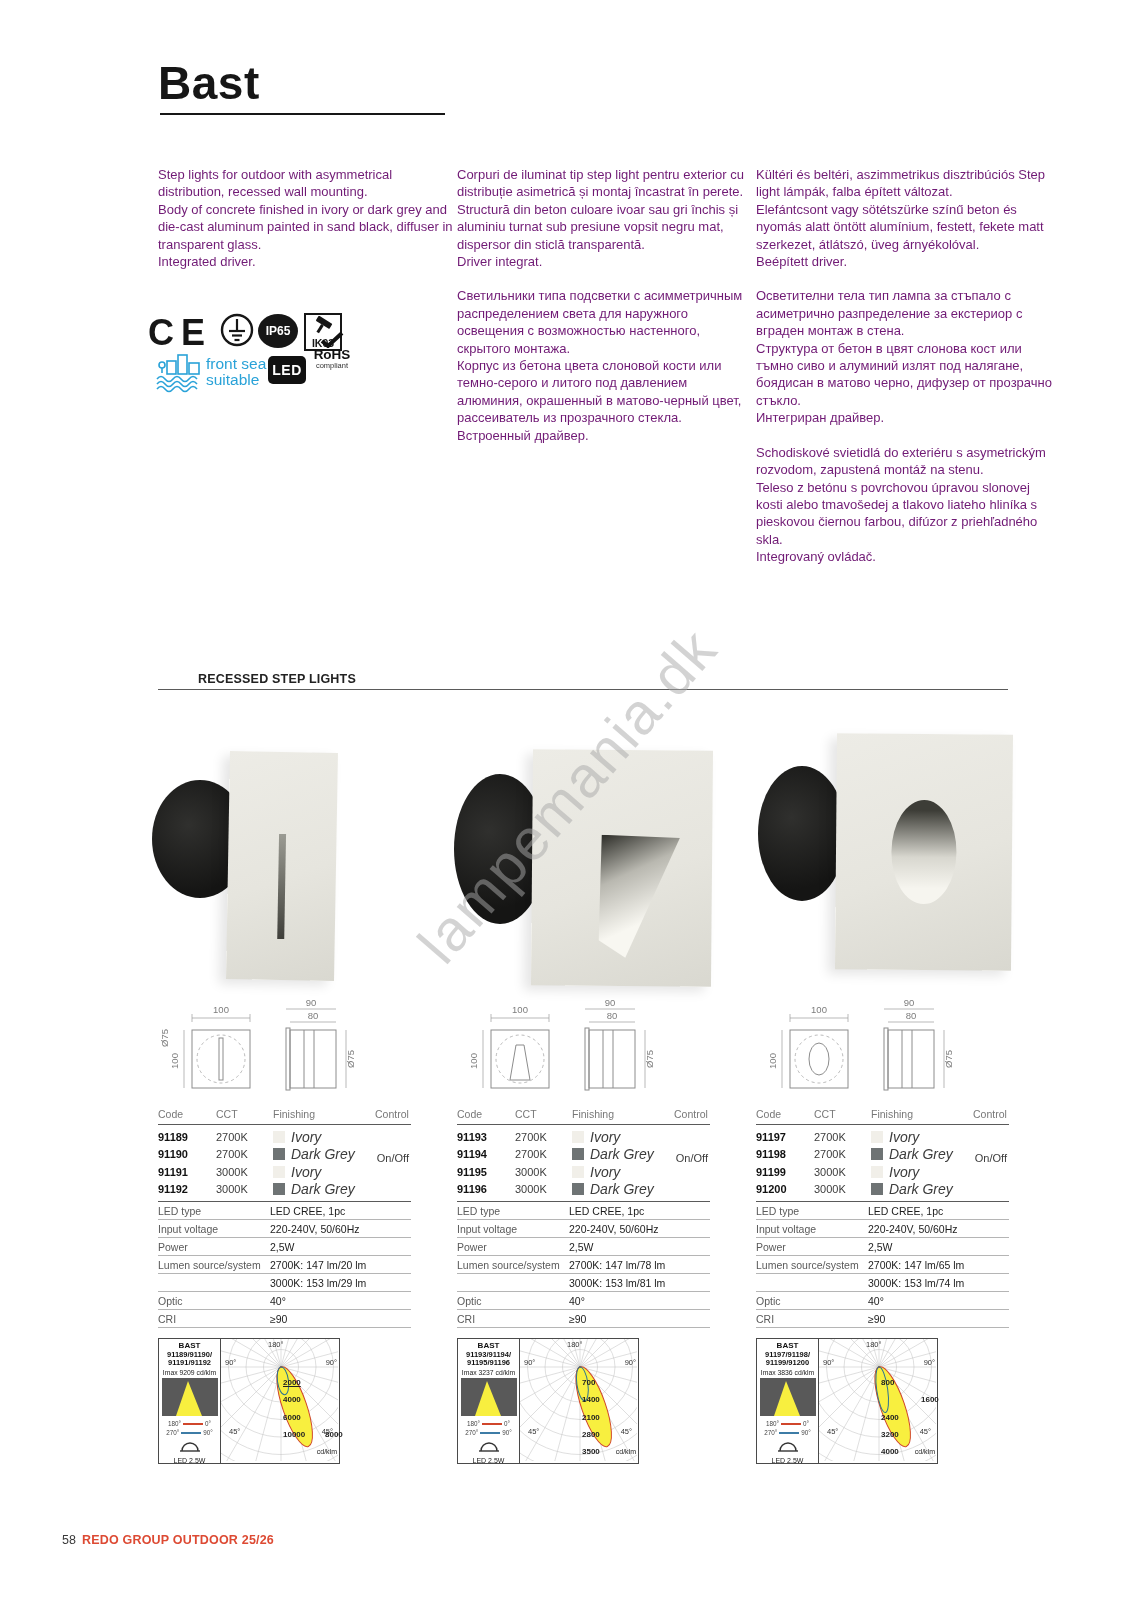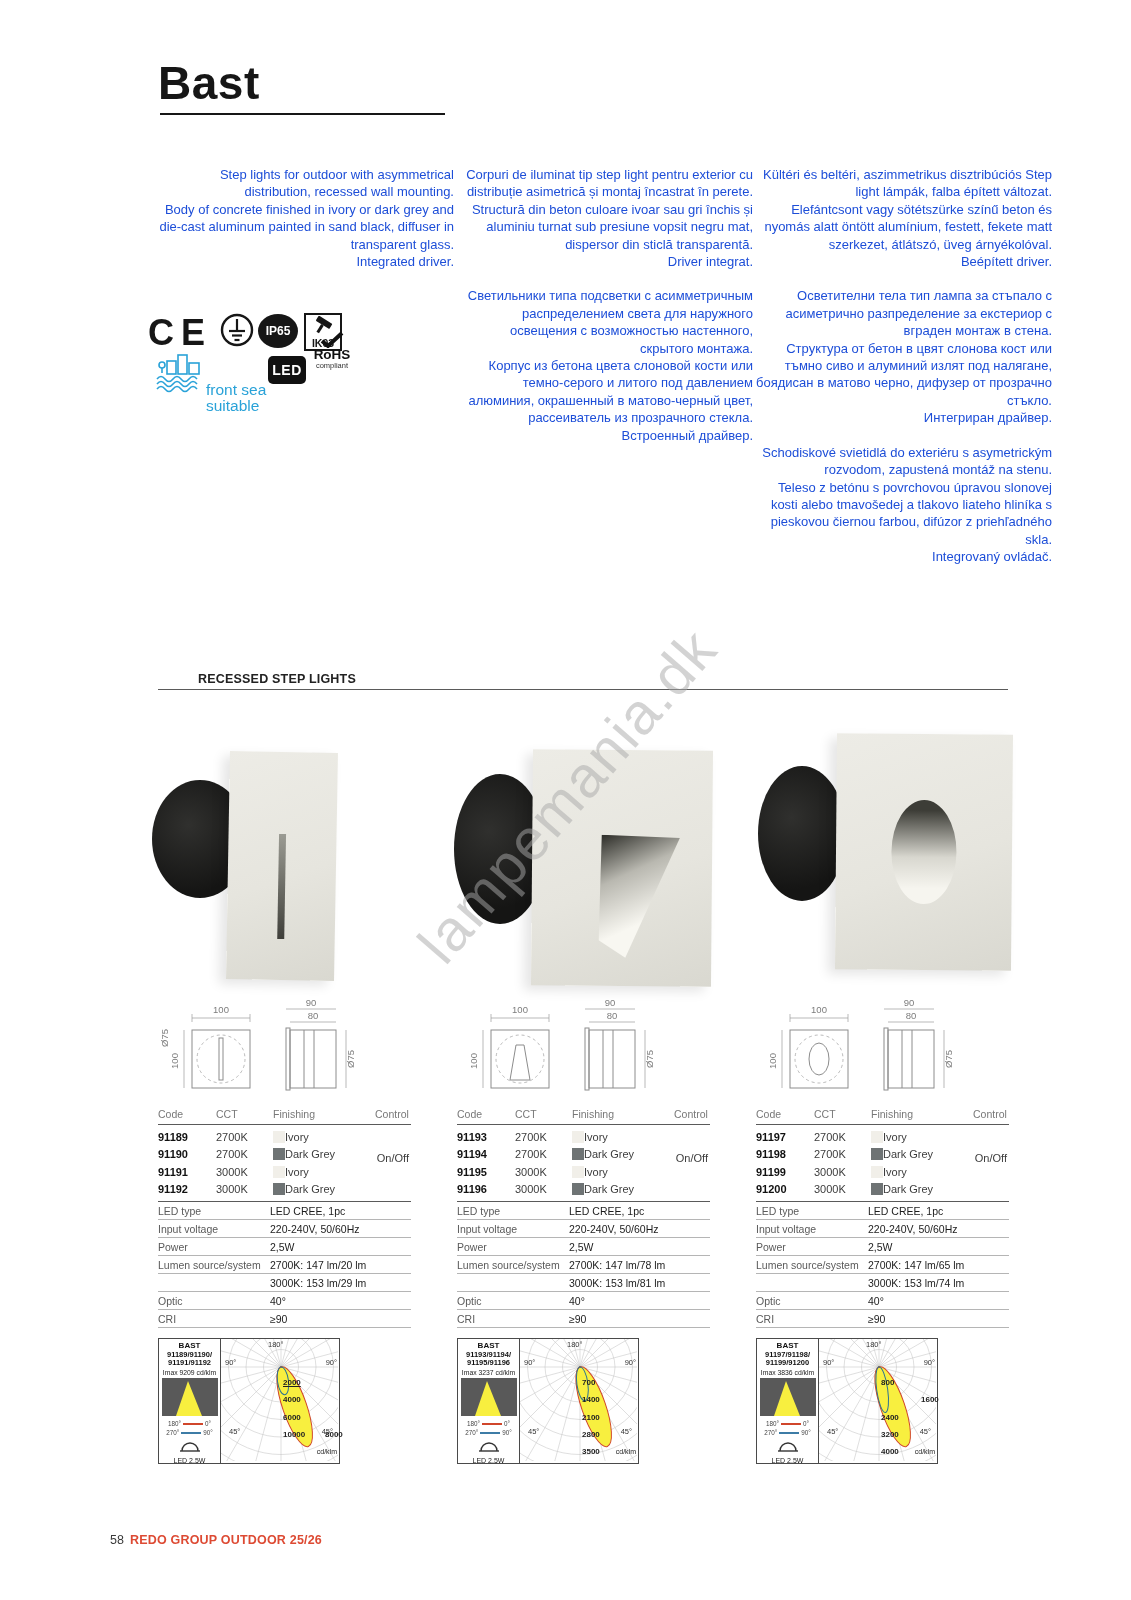--- a/index.html
+++ b/index.html
@@ -4,34 +4,34 @@
 <style>
   html,body{margin:0;padding:0;background:#fff;}
   .page{position:relative;width:1131px;height:1600px;background:#ffffff;
         font-family:"Liberation Sans",sans-serif;color:#3d3d3c;overflow:hidden;}
 
   
   .title{position:absolute;left:158px;top:56px;font-size:46px;font-weight:bold;color:#161616;letter-spacing:.5px;}
   .title-rule{position:absolute;left:160px;top:113px;width:285px;height:2px;background:#161616;}
 
   
-  .desc{position:absolute;top:166px;width:296px;font-size:13px;line-height:1.34;color:#1d4ed8;text-align:right;}
+  .desc{position:absolute;top:166px;width:296px;font-size:13px;line-height:1.34;color:#701a75;}
   .desc p{margin:0 0 17px 0;white-space:pre-line;}
   .c1{left:158px;} .c2{left:457px;} .c3{left:756px;}
 
   
   .ic{position:absolute;display:flex;align-items:center;justify-content:center;}
   .ic-ce{left:148px;top:312px;font-size:36px;font-weight:bold;color:#161616;letter-spacing:7px;}
   .ic-earth{left:220px;top:313px;}
   .ic-ip65{left:258px;top:314px;width:40px;height:34px;background:#161616;border-radius:50%;
            color:#fff;font-weight:bold;font-size:12px;}
   .ic-ik03{left:304px;top:313px;width:34px;height:34px;border:2px solid #161616;position:absolute;}
   .ik-label{position:absolute;bottom:0px;left:0;right:0;text-align:center;font-size:10.5px;font-weight:bold;color:#161616;}
   .ic-sea{left:156px;top:352px;}
-  .sea-text{position:absolute;left:206px;top:356px;font-size:15.5px;line-height:1.05;color:#29a2d8;white-space:pre-line;margin-top:26px;}
+  .sea-text{position:absolute;left:206px;top:356px;font-size:15.5px;line-height:1.05;color:#29a2d8;white-space:pre-line;}
   .ic-led{left:268px;top:356px;width:38px;height:28px;background:#111;border-radius:5px;color:#fff;
           font-weight:bold;font-size:14px;letter-spacing:.5px;}
   .ic-rohs{left:308px;top:332px;width:48px;text-align:center;position:absolute;}
   .rohs-word{font-size:13.5px;font-weight:bold;color:#111;line-height:1;}
   .rohs-sub{font-size:7.5px;color:#333;line-height:1;}
 
   
   .section-h{position:absolute;left:158px;top:672px;font-size:12.5px;font-weight:bold;color:#222;letter-spacing:.2px;padding-left:40px;}
   .section-rule{position:absolute;left:158px;top:689px;width:850px;height:1px;background:#5a5a5a;}
 
@@ -70,21 +70,21 @@
 
   
   .table{position:absolute;width:253px;font-size:10.5px;}
   .t1{left:158px;top:1106px;} .t2{left:457px;top:1106px;} .t3{left:756px;top:1106px;}
   .thead{display:grid;grid-template-columns:58px 57px 102px 36px;color:#787878;
          padding:2px 0 4px 0;border-bottom:1px solid #5a5a5a;}
   .trows{position:relative;border-bottom:1px solid #5a5a5a;padding:3px 0;}
   .trow{display:grid;grid-template-columns:58px 57px 102px 36px;align-items:center;height:17.5px;}
   .tcode{font-weight:bold;font-size:11px;color:#111;}
   .tcct{font-size:11px;color:#3c3c3c;}
-  .fin{display:flex;align-items:center;color:#3c3c3c;font-size:11px;}
+  .fin{display:flex;align-items:center;gap:6px;color:#3c3c3c;font-size:14px;font-style:italic;}
   .sw{width:12px;height:12px;display:inline-block;}
   .sw-ivory{background:#f1efe9;}
   .sw-dg{background:#6e7374;}
   .control{position:absolute;right:2px;top:27px;font-size:11px;color:#3c3c3c;}
   .srow{display:grid;grid-template-columns:112px 1fr;border-bottom:1px solid #b5b5b5;
         padding:2.5px 0;align-items:baseline;}
   .slabel{color:#5a5a5a;}
   .sval{color:#1c1c1c;}
 
   
@@ -100,21 +100,21 @@
   .leg-line{width:20px;height:2px;display:inline-block;}
   .lr{background:#d0462b;} .lb{background:#3d7ca6;}
   .dg-lamp{font-size:7px;color:#222;margin-top:1px;}
   .dg-polar{position:relative;width:117px;height:122px;}
   .dg-polar svg{position:absolute;left:0;top:0;overflow:hidden;}
   .pl{position:absolute;font-size:7.5px;color:#333;}
   .rl{position:absolute;left:62px;font-size:8px;font-weight:600;color:#222;}
   .unit{position:absolute;right:1px;top:109px;font-size:7px;color:#222;}
 
   
-  .footer{position:absolute;left:62px;top:1533px;font-size:12.5px;margin-left:48px;}
+  .footer{position:absolute;left:62px;top:1533px;font-size:12.5px;}
   .pg-num{color:#3a3a3a;}
   .pg-cat{color:#dd4a33;font-weight:bold;margin-left:6px;letter-spacing:.2px;}
 </style>
 </head>
 <body>
 
 <div class="page">
 
   <div class="title">Bast</div>
   <div class="title-rule"></div>

